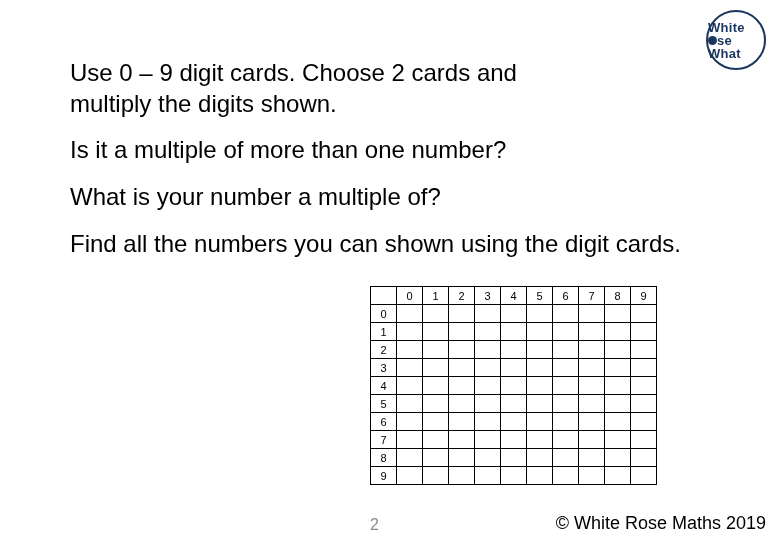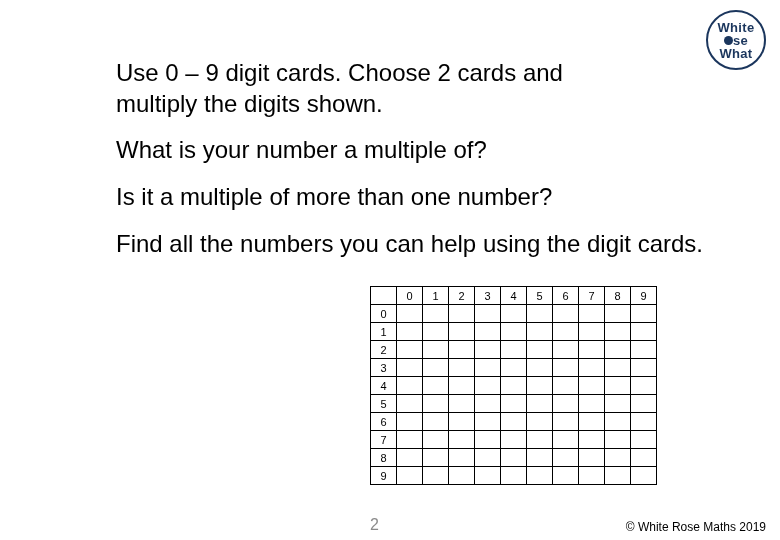--- a/index.html
+++ b/index.html
@@ -1,47 +1,47 @@
 <!DOCTYPE html>
 <html><head>
 <meta charset="utf-8">
 <style>
   * { box-sizing: border-box; margin: 0; padding: 0; }
   html, body { width: 780px; height: 540px; font-family: Arial, Helvetica, sans-serif; background: #fff; color: #000; }
   .slide { position: relative; width: 780px; height: 540px; }
-  .logo { position: absolute; top: 10px; right: 14px; width: 60px; height: 60px; border-radius: 50%; background: #fff; border: 2px solid #1b365d; display: flex; flex-direction: column; align-items: center; justify-content: center; line-height: 1; }
+  .logo { position: absolute; top: 10px; right: 14px; width: 60px; height: 60px; border-radius: 50%; background: #fff; border: 2px solid #1b365d; display: flex; flex-direction: column; align-items: flex-start; justify-content: center; line-height: 1; }
   .logo-line { font-weight: bold; color: #1b365d; font-size: 13px; letter-spacing: 0.3px; }
   .logo-line.mid { position: relative; }
   .logo-line.mid::before { content: ""; display: inline-block; width: 9px; height: 9px; background: #1b365d; border-radius: 50%; margin-right: 0px; vertical-align: middle; position: relative; top: -1px; }
-  .content { position: absolute; left: 70px; top: 58px; width: 640px; margin-left: 46px; }
+  .content { position: absolute; left: 70px; top: 58px; width: 640px; }
   .para { font-size: 24px; line-height: 1.28; margin-bottom: 16px; }
   .tablewrap { position: absolute; left: 370px; top: 286px; }
   table.grid { border-collapse: collapse; }
   table.grid td, table.grid th { border: 1px solid #000; width: 26px; height: 18px; text-align: center; font-size: 11px; font-weight: normal; padding: 0; }
   table.grid th { font-weight: normal; }
   table.grid .corner { border: 1px solid #000; background: #fff; }
   .pagenum { position: absolute; left: 370px; bottom: 6px; font-size: 16px; color: #8a8a8a; }
-  .copyright { position: absolute; right: 14px; bottom: 6px; font-size: 12px; color: #000; }
+  .copyright { position: absolute; right: 14px; bottom: 6px; font-size: 18px; color: #000; }
 </style>
 </head>
 <body>
 
 <div class="slide">
 
   <div class="logo">
     <span class="logo-line">White</span>
     <span class="logo-line mid"><span>se</span></span>
     <span class="logo-line">What</span>
   </div>
 
   <div class="content">
     <p class="para" style="width:520px;">Use 0 – 9 digit cards. Choose 2 cards and multiply the digits shown.</p>
+    <p class="para">Is it a multiple of more than one number?</p>
     <p class="para">What is your number a multiple of?</p>
-    <p class="para">Is it a multiple of more than one number?</p>
-    <p class="para" style="width:620px;">Find all the numbers you can help using the digit cards.</p>
+    <p class="para" style="width:620px;">Find all the numbers you can shown using the digit cards.</p>
   </div>
 
   <div class="tablewrap">
     <table class="grid">
       <tbody>
           <tr>
         <th class="corner"></th>
         <th>0</th>
         <th>1</th>
         <th>2</th>

